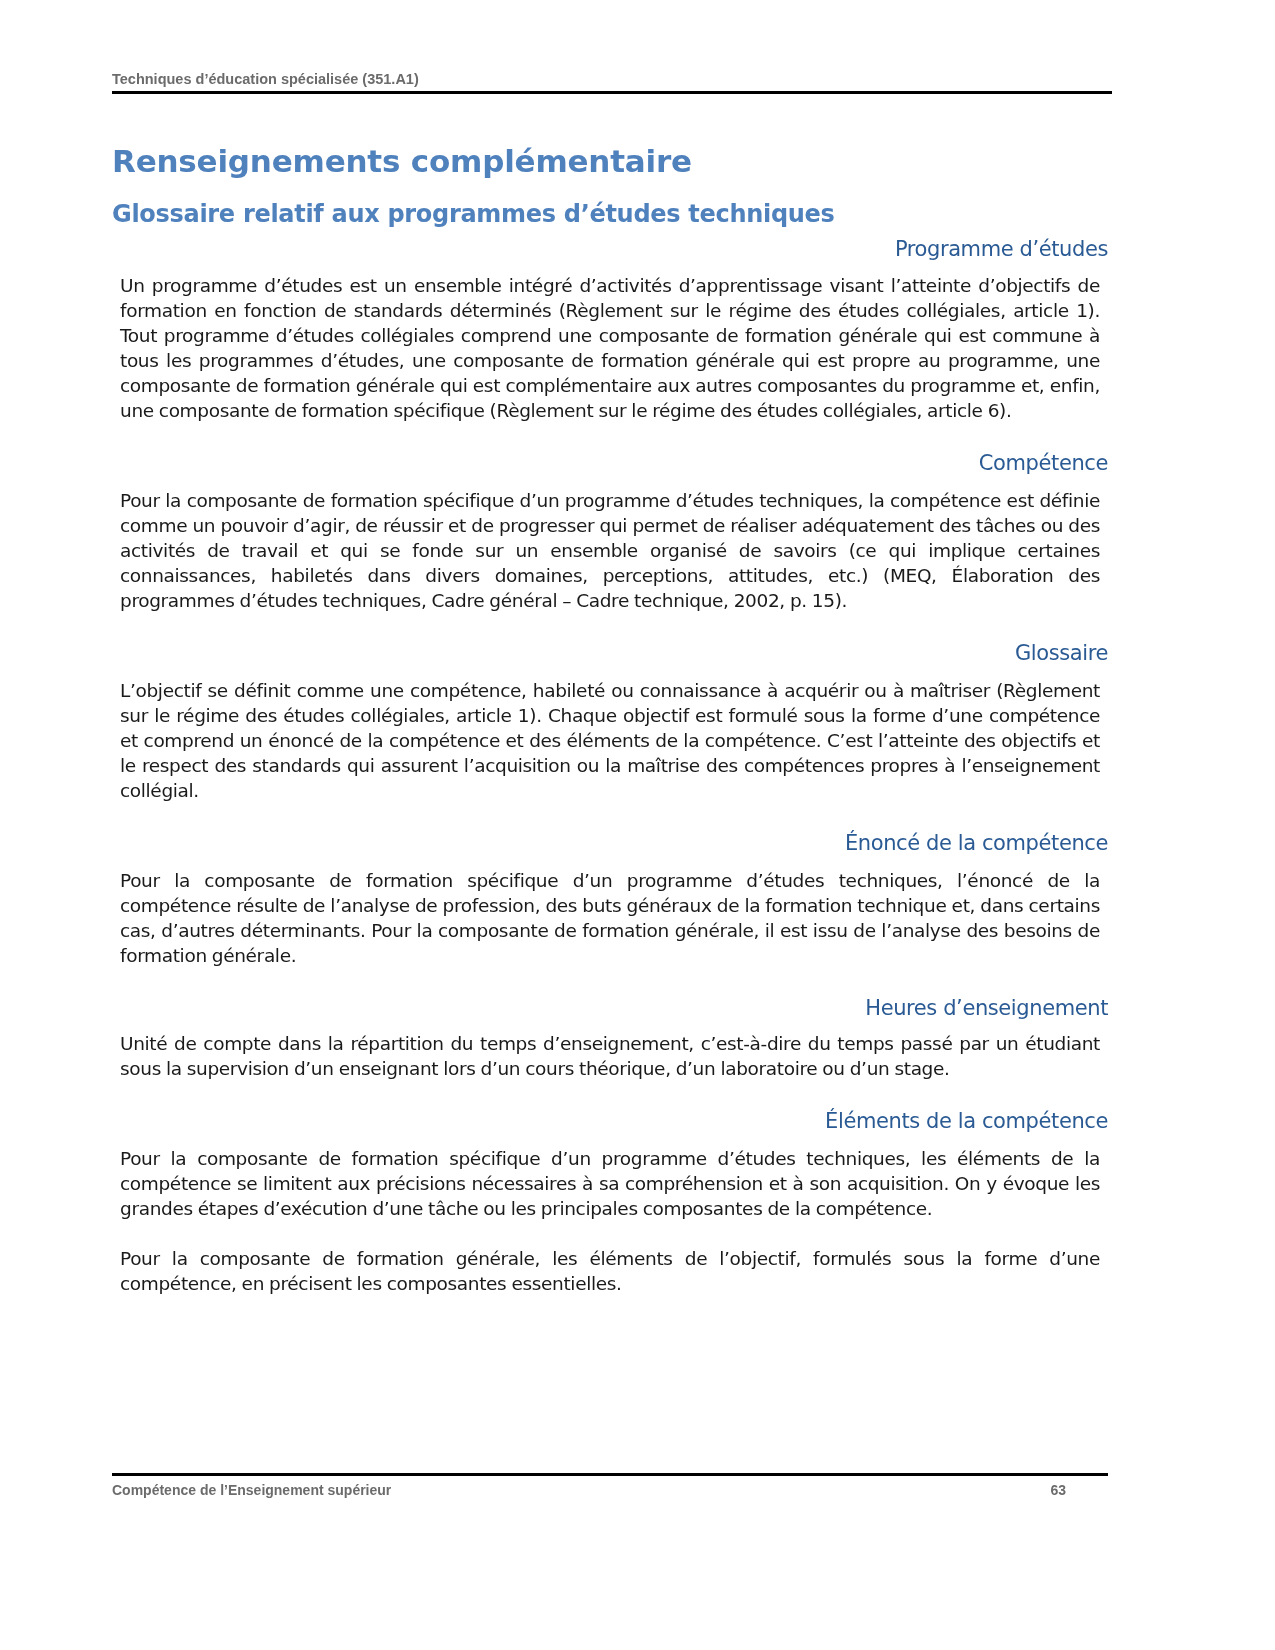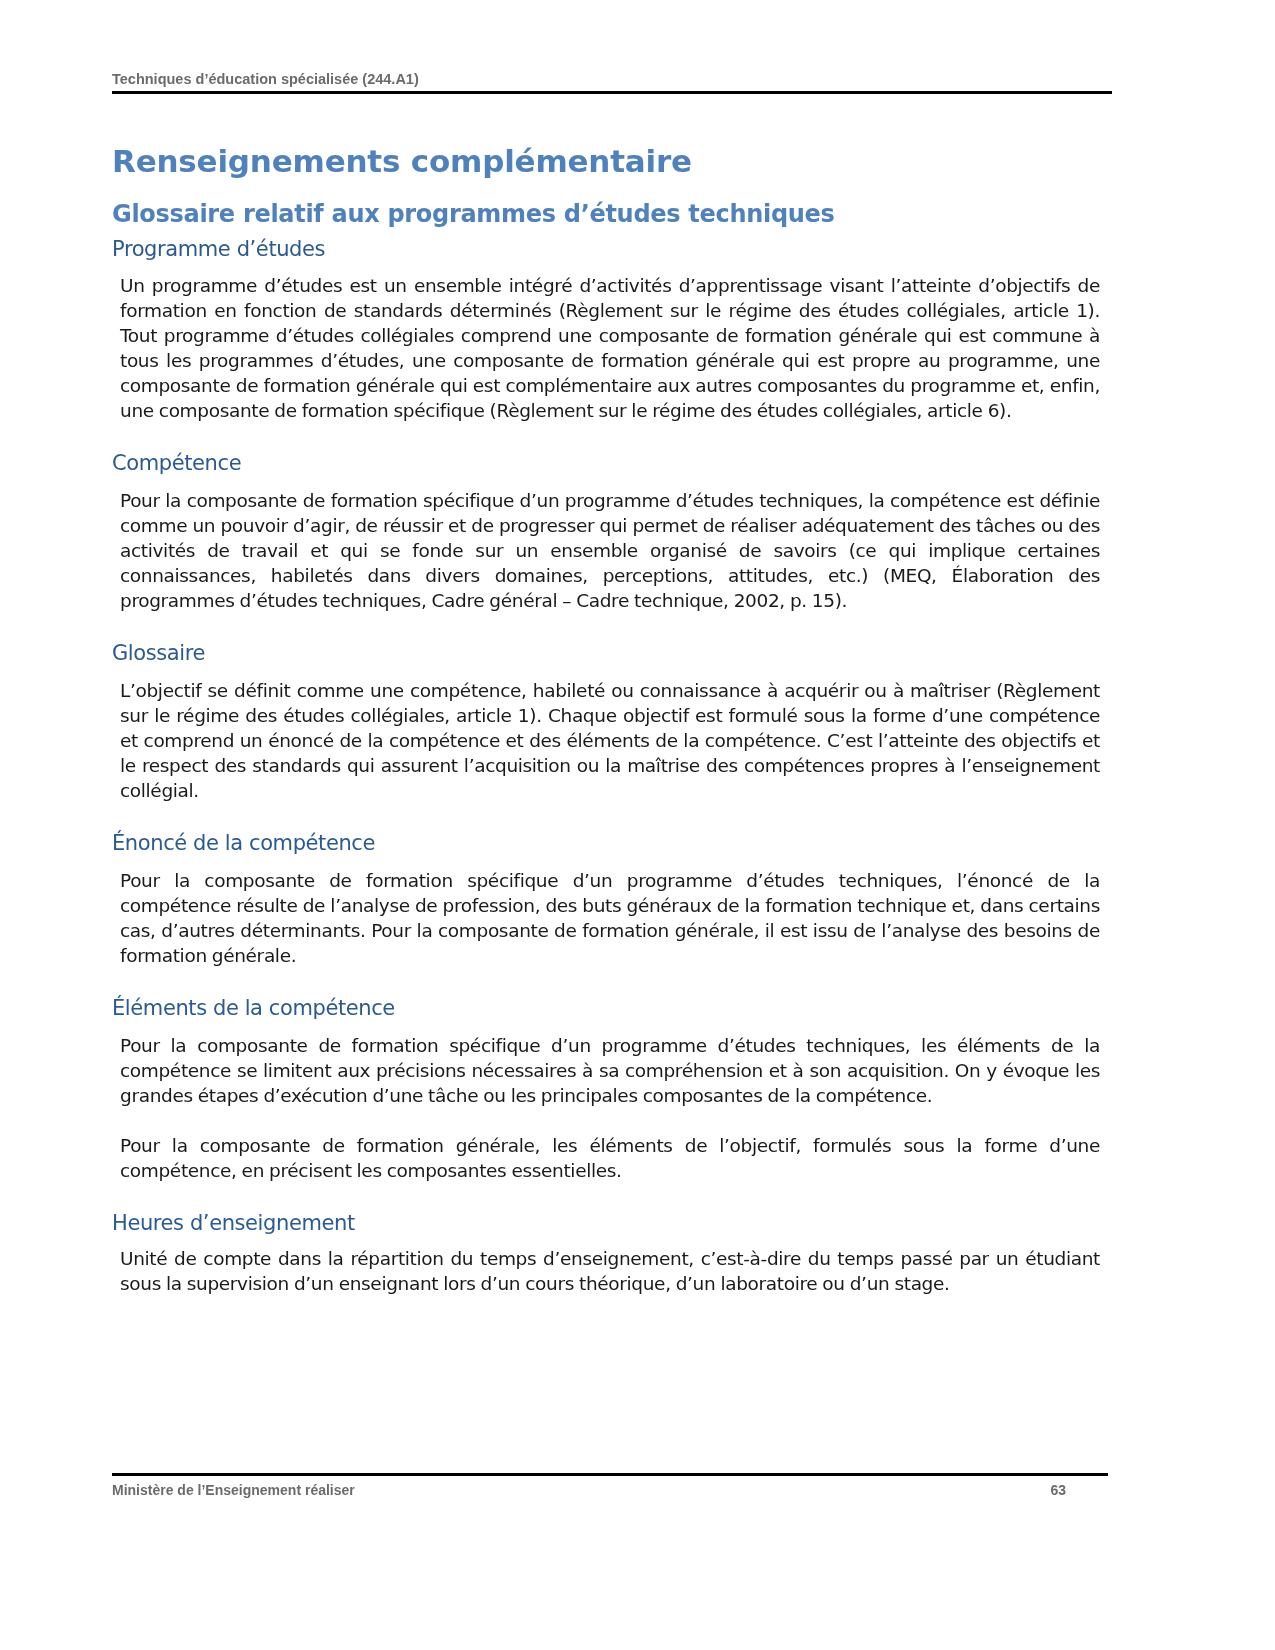--- a/index.html
+++ b/index.html
@@ -59,20 +59,21 @@
       letter-spacing: -0.3px;
     }
     .h3 {
       font-family: "DejaVu Sans", sans-serif;
       font-weight: normal;
       font-size: 21px;
       color: #2a5a94;
       margin: 0;
       line-height: 30px;
       letter-spacing: -0.4px;
+      text-align: right;
     }
     .para {
       font-family: "DejaVu Sans", sans-serif;
       font-size: 18.5px;
       line-height: 25px;
       text-align: justify;
       margin: 8px;
       color: #1a1a1a;
       letter-spacing: -0.35px;
       word-spacing: -0.5px;
@@ -114,21 +115,21 @@
       line-height: 18px;
     }
     .page-footer .page-number {
       padding-right: 42px;
     }
   </style>
 </head>
 <body>
 
 <div class="page-header">
-  <div class="header-text">Techniques d’éducation spécialisée (244.A1)</div>
+  <div class="header-text">Techniques d’éducation spécialisée (351.A1)</div>
   <div class="rule"></div>
 </div>
 
 <div class="content">
   <h1 class="h1">Renseignements complémentaire</h1>
   <h2 class="h2">Glossaire relatif aux programmes d’études techniques</h2>
 
   <div class="section s1">
     <h3 class="h3">Programme d’études</h3>
     <p class="para">Un programme d’études est un ensemble intégré d’activités d’apprentissage visant l’atteinte d’objectifs de formation en fonction de standards déterminés (Règlement sur le régime des études collégiales, article 1). Tout programme d’études collégiales comprend une composante de formation générale qui est commune à tous les programmes d’études, une composante de formation générale qui est propre au programme, une composante de formation générale qui est complémentaire aux autres composantes du programme et, enfin, une composante de formation spécifique (Règlement sur le régime des études collégiales, article 6).</p>
@@ -142,31 +143,31 @@
   <div class="section s3">
     <h3 class="h3">Glossaire</h3>
     <p class="para">L’objectif se définit comme une compétence, habileté ou connaissance à acquérir ou à maîtriser (Règlement sur le régime des études collégiales, article 1). Chaque objectif est formulé sous la forme d’une compétence et comprend un énoncé de la compétence et des éléments de la compétence. C’est l’atteinte des objectifs et le respect des standards qui assurent l’acquisition ou la maîtrise des compétences propres à l’enseignement collégial.</p>
   </div>
 
   <div class="section s4">
     <h3 class="h3">Énoncé de la compétence</h3>
     <p class="para">Pour la composante de formation spécifique d’un programme d’études techniques, l’énoncé de la compétence résulte de l’analyse de profession, des buts généraux de la formation technique et, dans certains cas, d’autres déterminants. Pour la composante de formation générale, il est issu de l’analyse des besoins de formation générale.</p>
   </div>
 
+  <div class="section s6">
+    <h3 class="h3">Heures d’enseignement</h3>
+    <p class="para">Unité de compte dans la répartition du temps d’enseignement, c’est-à-dire du temps passé par un étudiant sous la supervision d’un enseignant lors d’un cours théorique, d’un laboratoire ou d’un stage.</p>
+  </div>
+
   <div class="section s5">
     <h3 class="h3">Éléments de la compétence</h3>
     <p class="para">Pour la composante de formation spécifique d’un programme d’études techniques, les éléments de la compétence se limitent aux précisions nécessaires à sa compréhension et à son acquisition. On y évoque les grandes étapes d’exécution d’une tâche ou les principales composantes de la compétence.</p>
     <p class="para">Pour la composante de formation générale, les éléments de l’objectif, formulés sous la forme d’une compétence, en précisent les composantes essentielles.</p>
-  </div>
-
-  <div class="section s6">
-    <h3 class="h3">Heures d’enseignement</h3>
-    <p class="para">Unité de compte dans la répartition du temps d’enseignement, c’est-à-dire du temps passé par un étudiant sous la supervision d’un enseignant lors d’un cours théorique, d’un laboratoire ou d’un stage.</p>
   </div>
 </div>
 
 <div class="page-footer">
   <div class="rule"></div>
   <div class="footer-row">
-    <span>Ministère de l’Enseignement réaliser</span>
+    <span>Compétence de l’Enseignement supérieur</span>
     <span class="page-number">63</span>
   </div>
 </div>
 
 </body></html>

